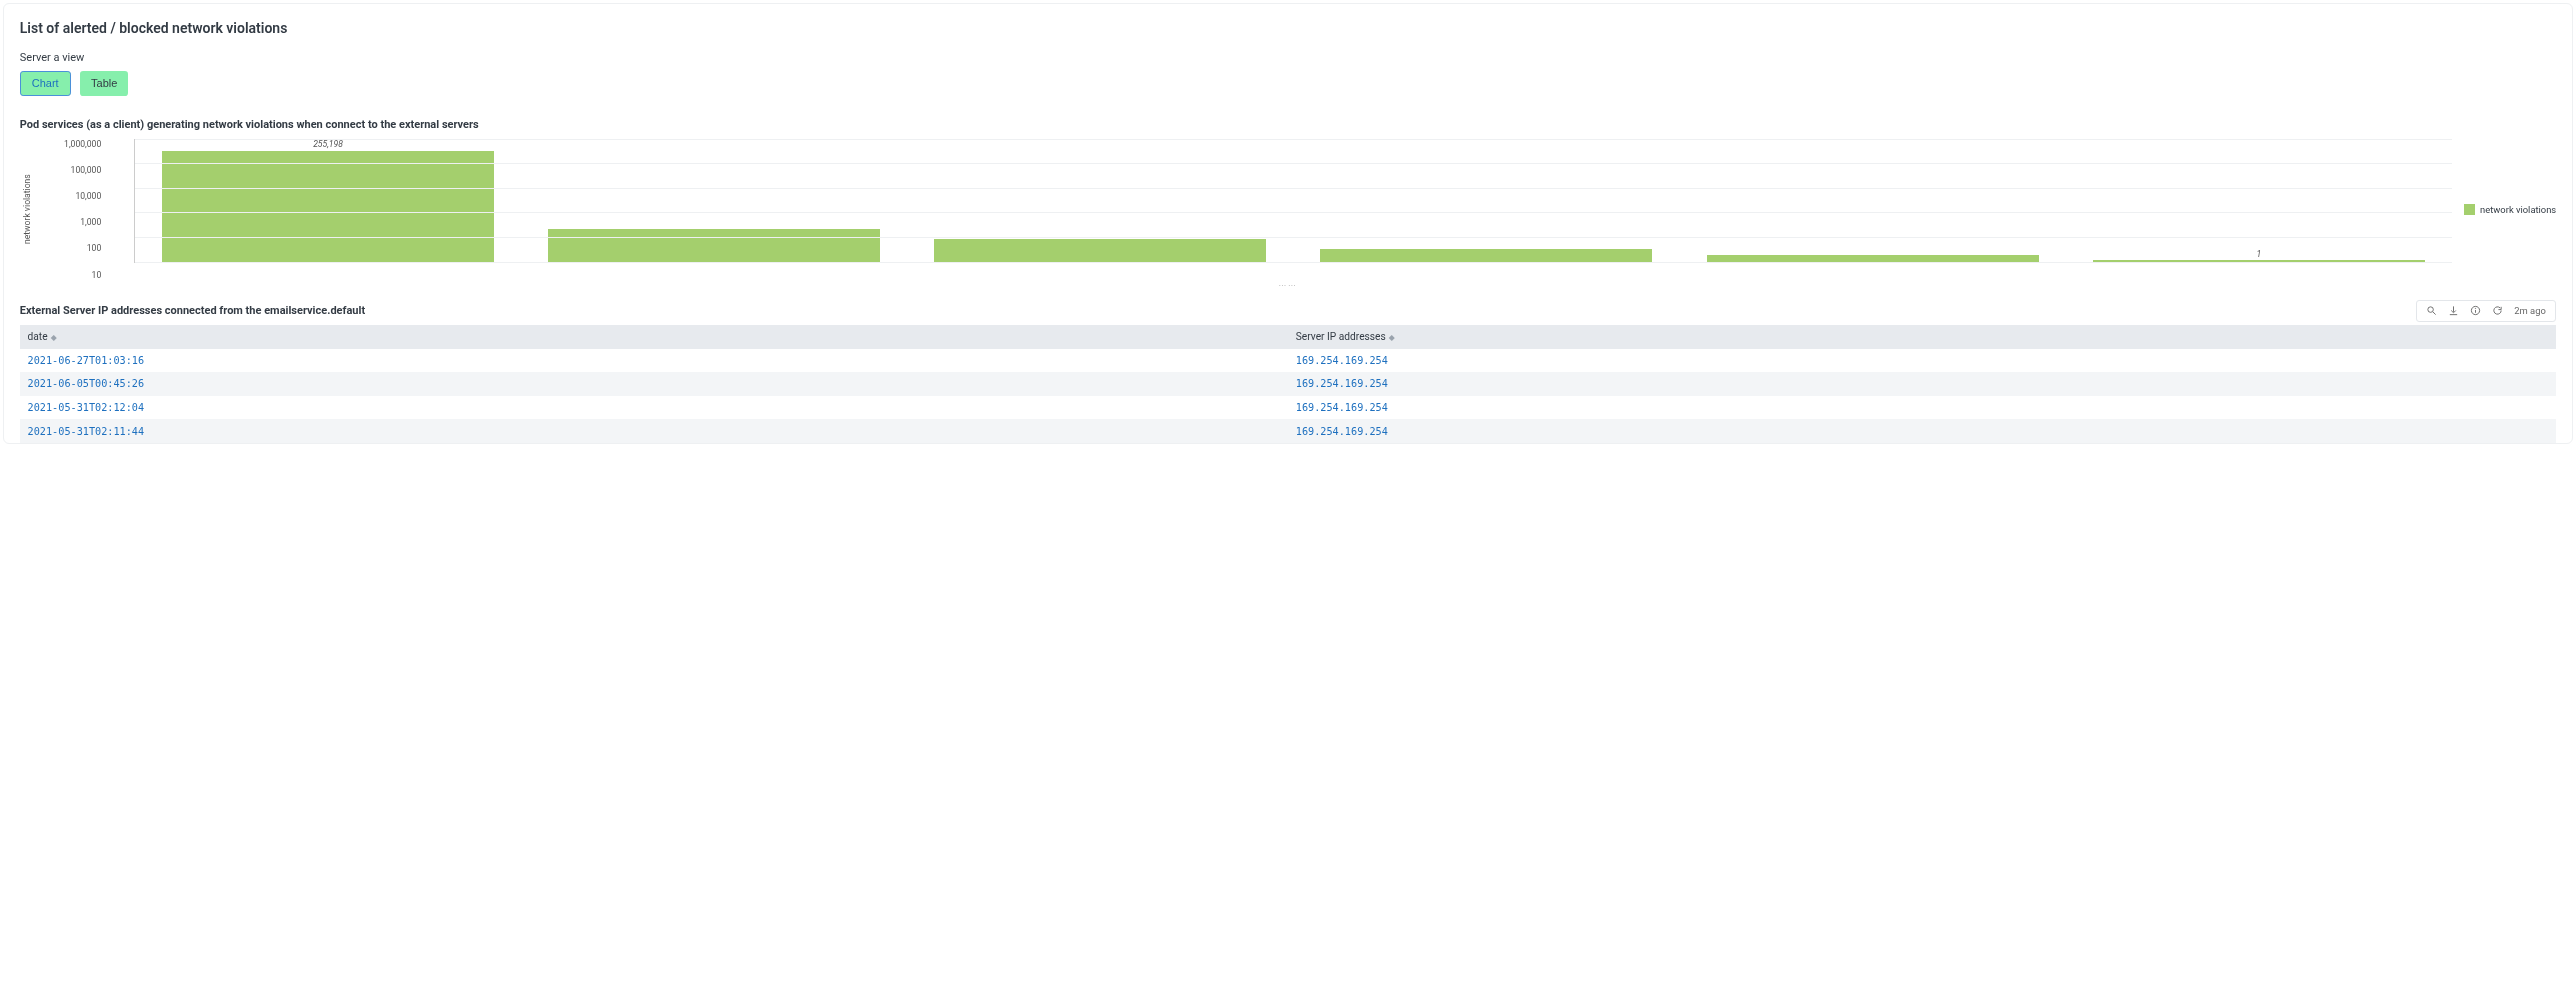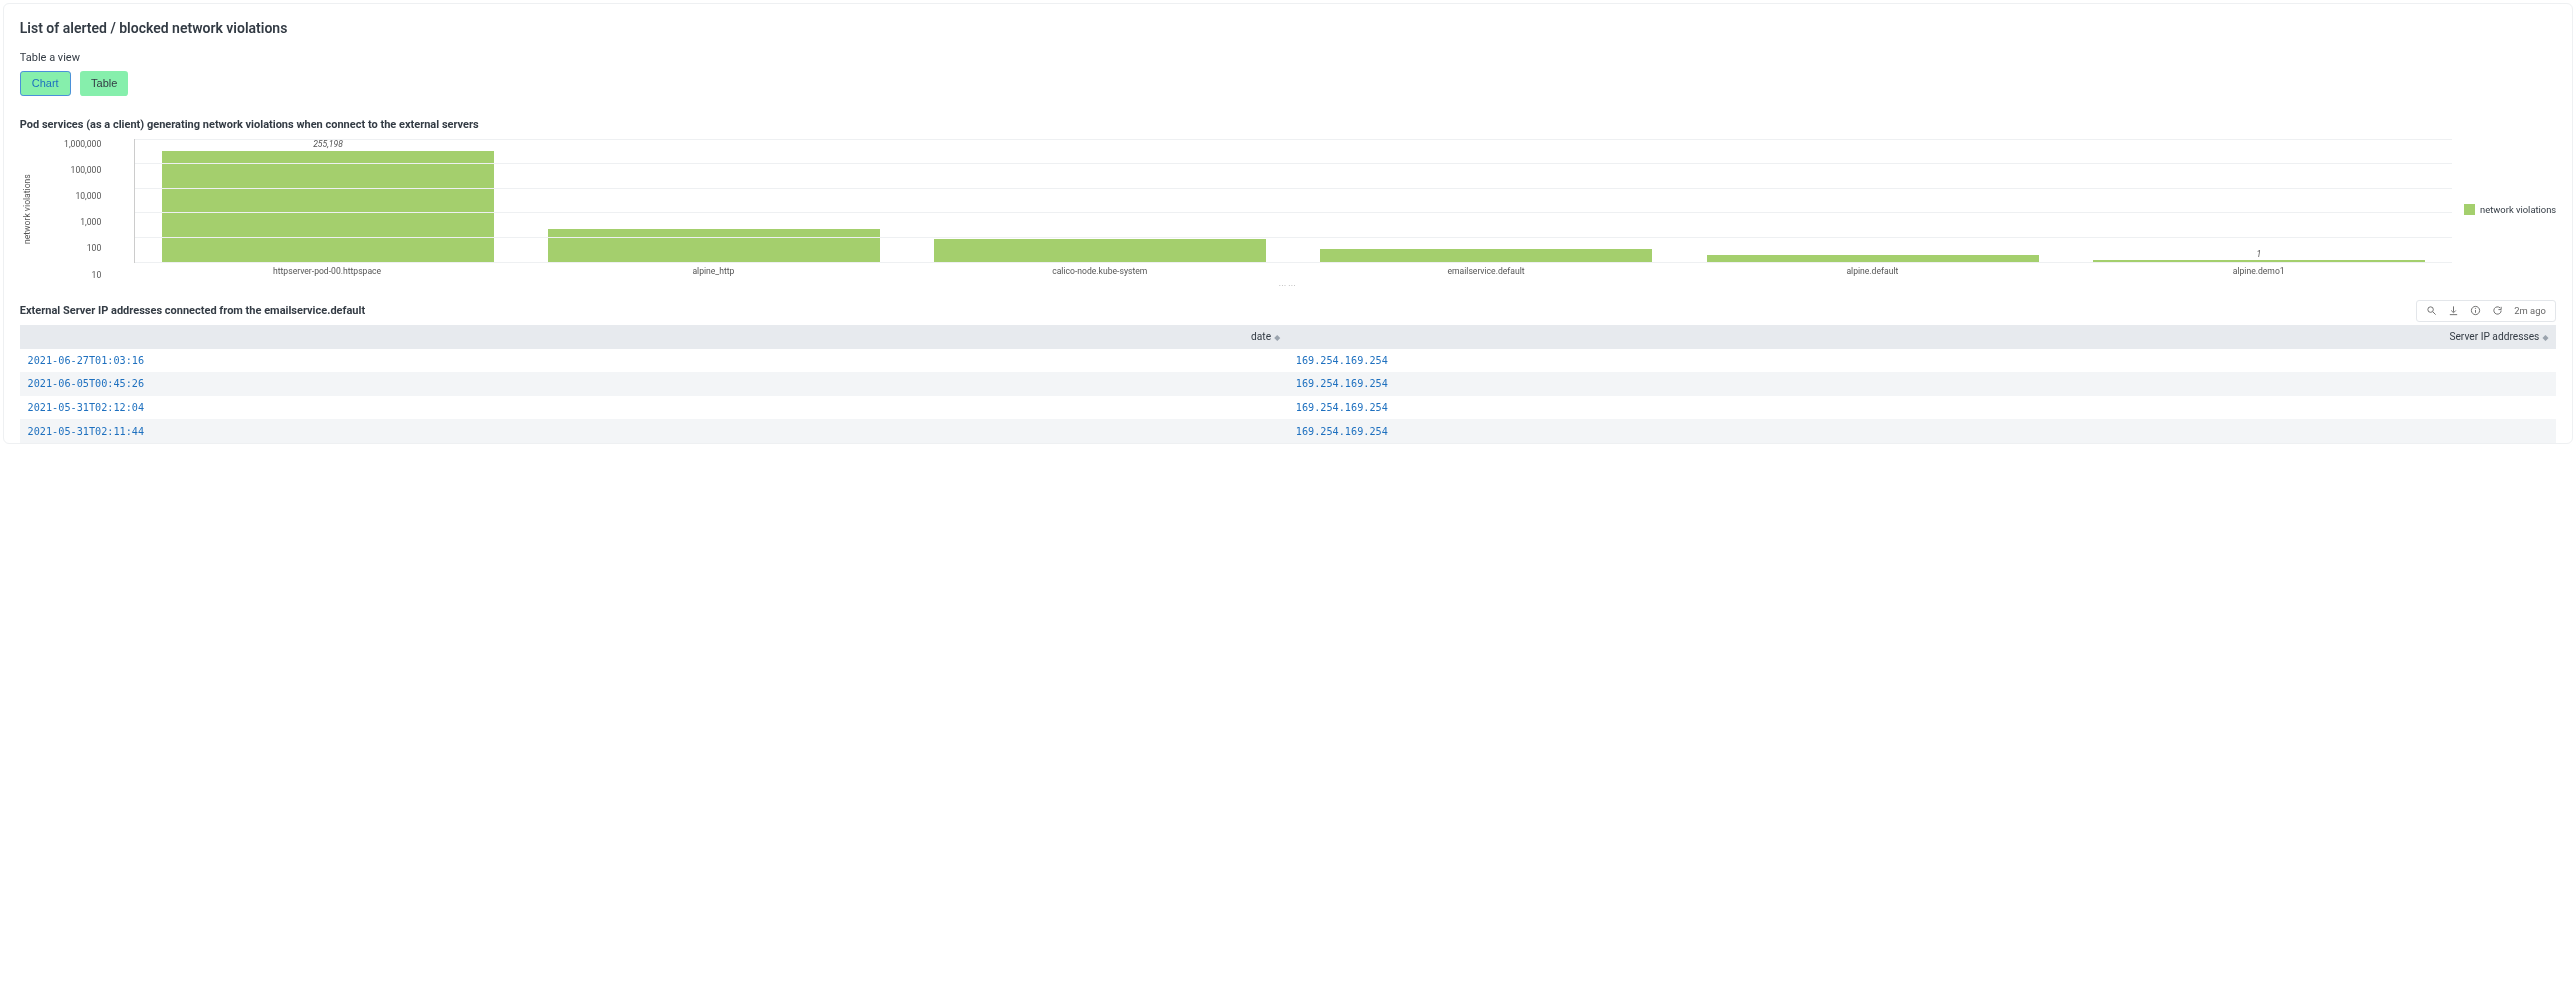--- a/index.html
+++ b/index.html
@@ -208,21 +208,21 @@
     color: #666;
   }
 
   table.data {
     width: 100%;
     border-collapse: collapse;
     table-layout: fixed;
   }
   table.data thead th {
     background: var(--header-row);
-    text-align: right;
+    text-align: left;
     font-weight: 400;
     font-size: 10.2px;
     color: #333b44;
     padding: 6.3px 7.8px;
   }
   table.data thead th .sort {
     color: #9aa3ad;
     font-size: 7.8px;
     margin-left: 3.1px;
   }
@@ -236,21 +236,21 @@
   table.data tbody tr:nth-child(even) td { background: var(--row-alt); }
   table.data tbody td a { color: var(--link); text-decoration: none; cursor: pointer; }
 </style>
 </head>
 <body>
 
 <div class="page">
 
   <h1 class="page-title">List of alerted / blocked network violations</h1>
 
-  <div class="view-label">Table a view</div>
+  <div class="view-label">Server a view</div>
   <div class="view-toggle">
     <button class="active">Chart</button>
     <button>Table</button>
   </div>
 
   <h2 class="chart-title">Pod services (as a client) generating network violations when connect to the external servers</h2>
 
   <div class="chart-wrap">
     <div class="chart-area">
       <div class="y-label">network violations</div>
@@ -285,28 +285,20 @@
                 <div class="bar-val" style="bottom: calc(1% + 1.6px);">1</div>
                 <div class="bar" style="height: 1%;"></div>
               </div>
             </div>
         <div class="grid-line" style="top: 0%;"></div>
             <div class="grid-line" style="top: 20%;"></div>
             <div class="grid-line" style="top: 40%;"></div>
             <div class="grid-line" style="top: 60%;"></div>
             <div class="grid-line" style="top: 80%;"></div>
             <div class="grid-line" style="top: 100%;"></div>
-          </div>
-        <div class="x-ticks" id="x-ticks">
-            <div>httpserver-pod-00.httpspace</div>
-            <div>alpine_http</div>
-            <div>calico-node.kube-system</div>
-            <div>emailservice.default</div>
-            <div>alpine.default</div>
-            <div>alpine.demo1</div>
           </div>
       </div>
     </div>
     <div class="legend">
       <span class="swatch"></span>
       <span>network violations</span>
     </div>
   </div>
 
   <div class="drag-handle">⋯⋯</div>

